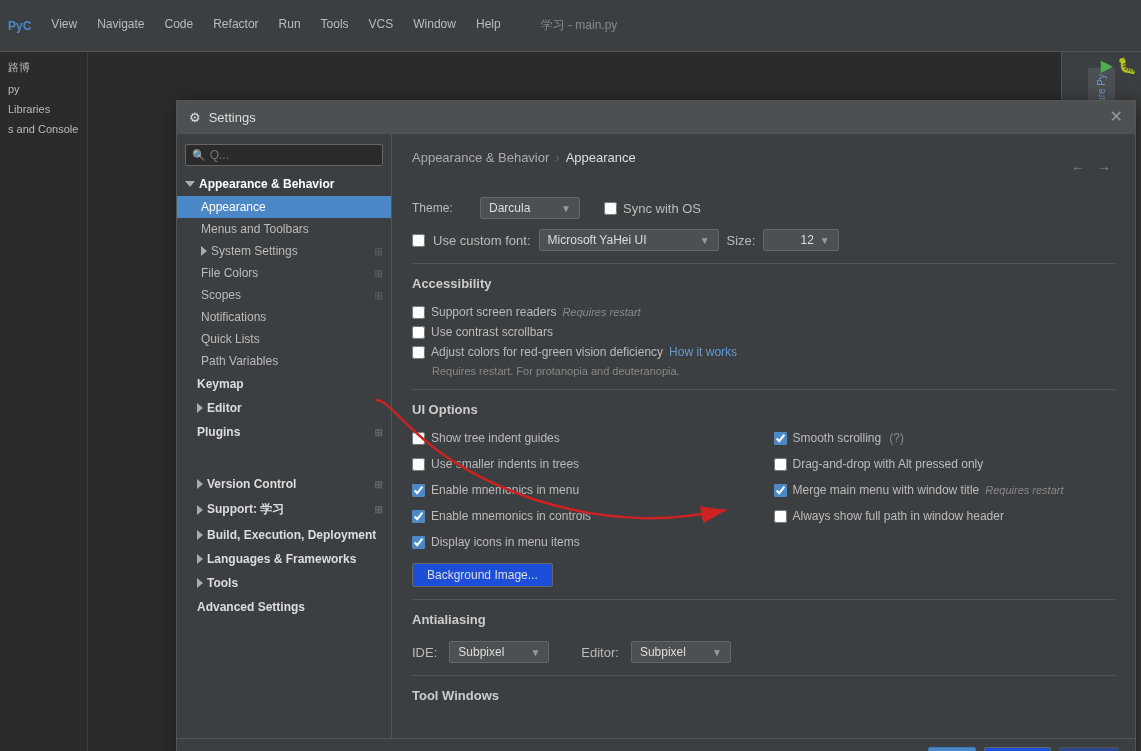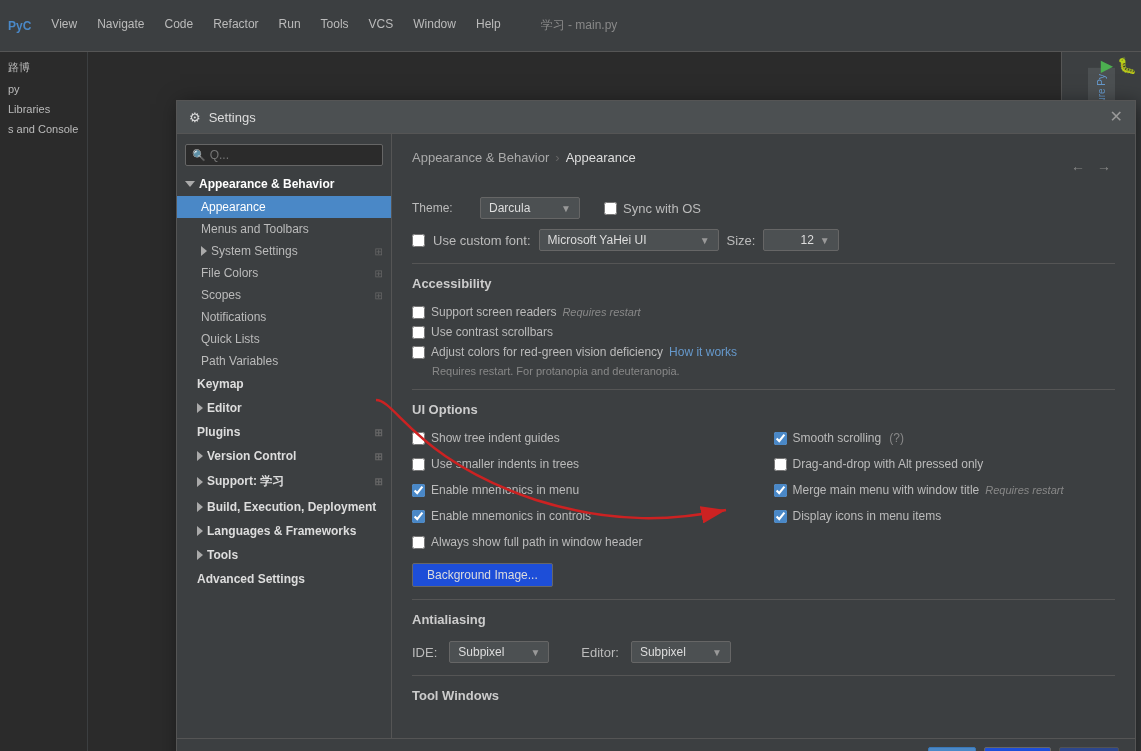--- a/index.html
+++ b/index.html
@@ -429,21 +429,21 @@
             <div class="nav-top-item bold" style="display:flex;align-items:center;gap:4px;">
               <span class="triangle triangle-right"></span>
               <span>Editor</span>
             </div>
 
             <div class="nav-top-item bold" style="display:flex;align-items:center;justify-content:space-between;">
               <span>Plugins</span>
               <span style="color:#666;font-size:10px;">⊞</span>
             </div>
 
-            <div class="nav-top-item bold" style="display:flex;align-items:center;gap:4px;">
+            <div class="nav-top-item bold" style="display:flex;align-items:center;gap:4px;margin-top:28px;">
               <span class="triangle triangle-right"></span>
               <span>Version Control</span>
               <span style="margin-left:auto;color:#666;font-size:10px;">⊞</span>
             </div>
 
             <div class="nav-top-item bold" style="display:flex;align-items:center;gap:4px;">
               <span class="triangle triangle-right"></span>
               <span>Support: 学习</span>
               <span style="margin-left:auto;color:#666;font-size:10px;">⊞</span>
             </div>
@@ -564,27 +564,27 @@
                 <span>Merge main menu with window title</span>
                 <span class="requires-restart">Requires restart</span>
               </div>
 
               <div class="checkbox-row">
                 <input type="checkbox" checked="" style="">
                 <span>Enable mnemonics in controls</span>
               </div>
 
               <div class="checkbox-row">
+                <input type="checkbox" style="">
+                <span>Always show full path in window header</span>
+              </div>
+
+              <div class="checkbox-row">
                 <input type="checkbox" checked="" style="">
                 <span>Display icons in menu items</span>
-              </div>
-
-              <div class="checkbox-row">
-                <input type="checkbox" style="">
-                <span>Always show full path in window header</span>
               </div>
             </div>
 
             <div style="margin-top:8px;">
               <button class="button">Background Image...</button>
             </div>
 
             <hr class="divider">
 
             <div class="section-title">Antialiasing</div>

